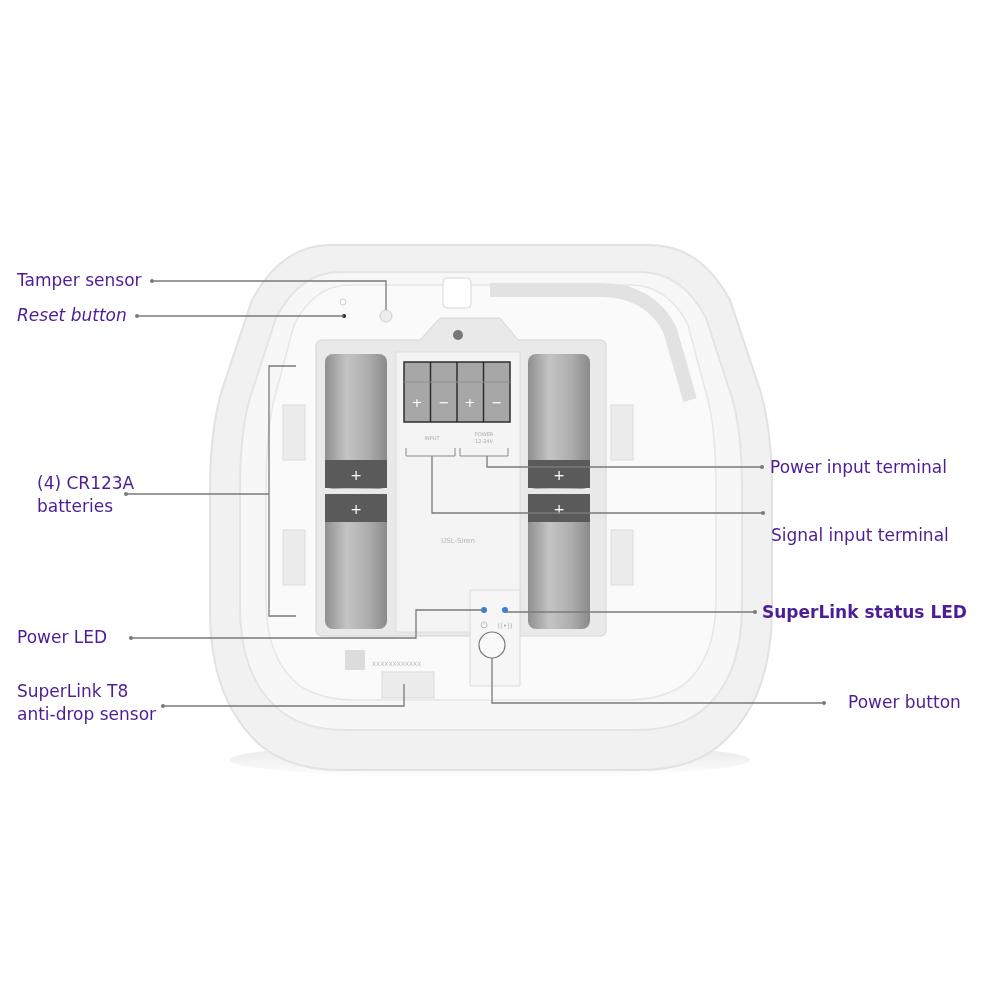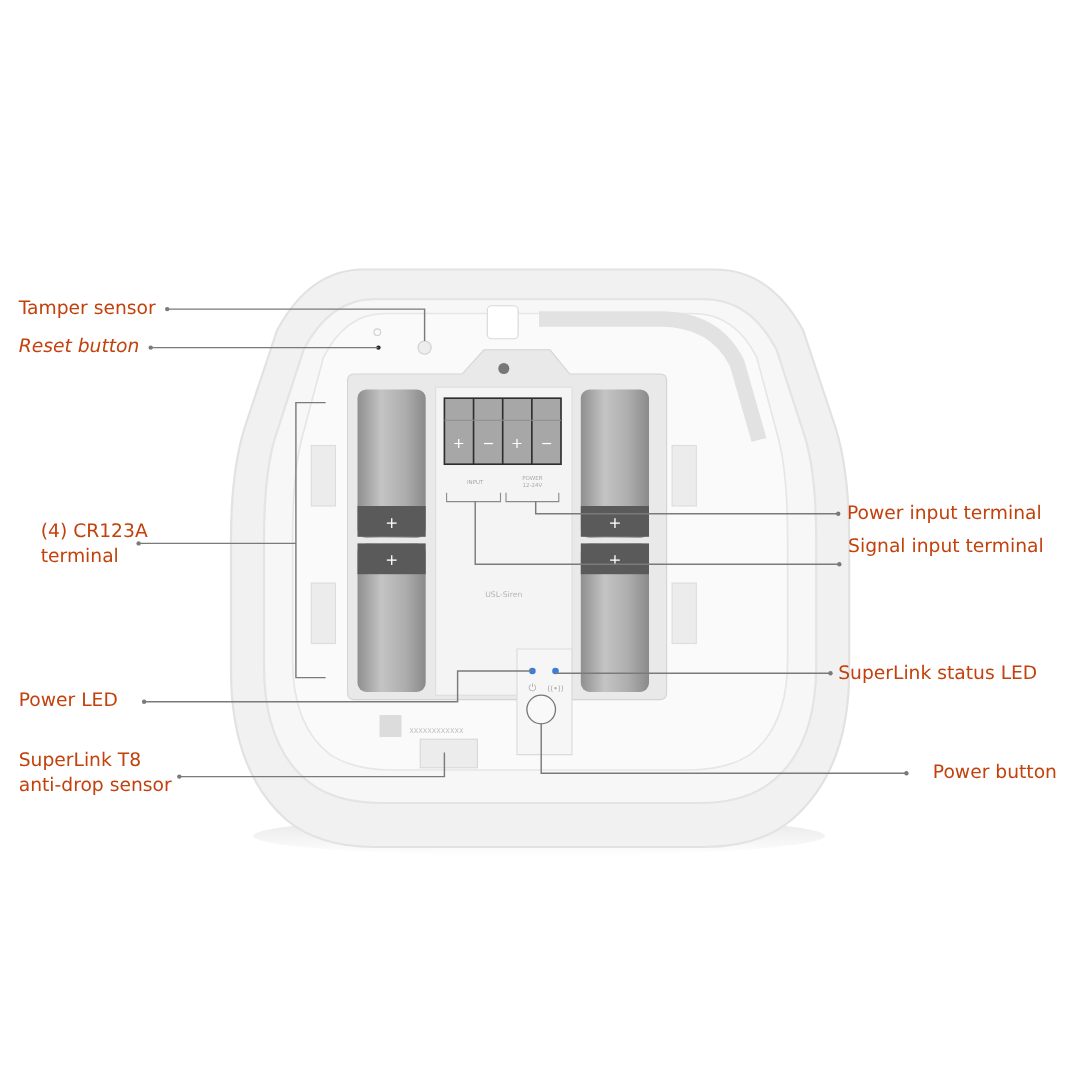--- a/index.html
+++ b/index.html
@@ -1,18 +1,18 @@
 <!DOCTYPE html>
 <html><head>
 <meta charset="utf-8">
 <style>
   html, body { margin: 0; padding: 0; background: #ffffff; }
   body { width: 983px; height: 983px; position: relative; overflow: hidden;
          font-family: "DejaVu Sans", sans-serif; color: #3d3d3d; }
-  .label { position: absolute; font-size: 17px; line-height: 23px; color: #c2410c; white-space: nowrap; }
+  .label { position: absolute; font-size: 17px; line-height: 23px; color: #4c1d95; white-space: nowrap; }
   .label.two { white-space: normal; width: 160px; }
   svg.layer { position: absolute; left: 0; top: 0; }
 </style>
 </head>
 <body>
 
 <svg class="layer" width="983" height="983" viewBox="0 0 983 983">
   <defs>
     <linearGradient id="batt" x1="0" x2="1" y1="0" y2="0">
       <stop offset="0" stop-color="#8f8f8f"></stop>
@@ -136,24 +136,24 @@
     <circle cx="763" cy="513" r="2"></circle>
     <circle cx="755" cy="612" r="2"></circle>
     <circle cx="824" cy="703" r="2"></circle>
   </g>
 </svg>
 
 <div class="label" style="left:17px; top:269px;">Tamper sensor</div>
 <div class="label" style="left:17px; top:304px;font-style:italic;">Reset button</div>
 <div class="label two" style="left:17px; top:472px;margin-left:20px;">
   <div>(4) CR123A</div>
-  <div>terminal</div>
+  <div>batteries</div>
 </div>
 <div class="label" style="left:17px; top:626px;">Power LED</div>
 <div class="label two" style="left:17px; top:680px;">
   <div>SuperLink T8</div>
   <div>anti-drop sensor</div>
 </div>
 
 <div class="label" style="left:770px; top:456px;text-align:center;">Power input terminal</div>
-<div class="label" style="left:771px; top:486px;text-align:right;">Signal input terminal</div>
-<div class="label" style="left:762px; top:601px;">SuperLink status LED</div>
+<div class="label" style="left:771px; top:524px;text-align:right;">Signal input terminal</div>
+<div class="label" style="left:762px; top:601px;font-weight:bold;">SuperLink status LED</div>
 <div class="label" style="left:831px; top:691px;margin-left:17px;">Power button</div>
 
 </body></html>

